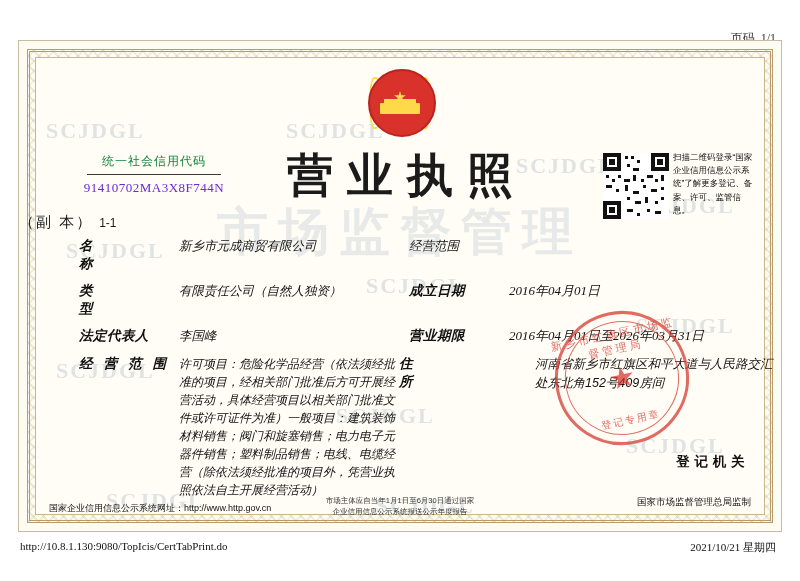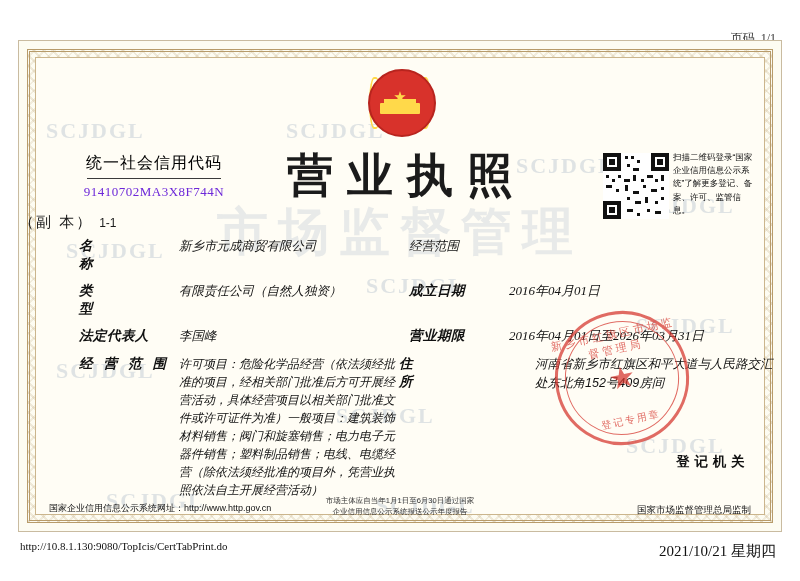--- a/index.html
+++ b/index.html
@@ -110,21 +110,21 @@
   .subtitle{
     position:absolute;left:0;right:0;top:172px;
     font-size:15px;color:#1b1b1b;
     letter-spacing:2px;
   }
   .subtitle .num{font-size:12px;letter-spacing:0;margin-left:6px;}
 
   .credit-block{
     position:absolute;left:60px;top:112px;width:150px;text-align:center;
   }
-  .credit-label{font-size:16px;color:#000000;letter-spacing:1px;text-align:center;}
+  .credit-label{font-size:12px;color:#15803d;letter-spacing:1px;text-align:center;}
   .credit-line{height:1px;background:#3a3a3a;margin:4px 8px 5px;}
   .credit-code{
     font-family:"Liberation Serif","DejaVu Serif",serif;
     font-size:13px;letter-spacing:.5px;color:#6d28d9;
   }
 
   
   .qr-wrap{position:absolute;right:112px;top:112px;width:66px;height:66px;}
   .qr{width:66px;height:66px;background:#fff;position:relative;}
   .qr .m{position:absolute;background:#111;}
@@ -189,32 +189,32 @@
 
   .foot-left{
     position:absolute;left:30px;bottom:16px;
     font-size:9px;color:#111;
   }
   .foot-mid{
     position:absolute;left:50%;transform:translateX(-50%);bottom:14px;
     text-align:center;font-size:7.5px;color:#333;line-height:1.5;
   }
   .foot-right{
-    position:absolute;right:30px;bottom:14px;
+    position:absolute;right:30px;bottom:22px;
     font-size:9.5px;color:#111;
   }
 
   .below-left{
     position:absolute;left:20px;top:540px;
     font-size:11px;color:#111;
     font-family:"Liberation Serif","DejaVu Serif",serif;
   }
   .below-right{
     position:absolute;right:24px;top:539px;text-align:right;
-    font-size:15px;color:#111;line-height:1.6;
+    font-size:11px;color:#111;line-height:1.6;
     font-family:"Liberation Serif","DejaVu Serif",serif;
   }
 </style>
 </head>
 <body>
 
 <div class="page-header">页码, 1/1</div>
 
 <div class="cert">
   <div class="guilloche"></div>

